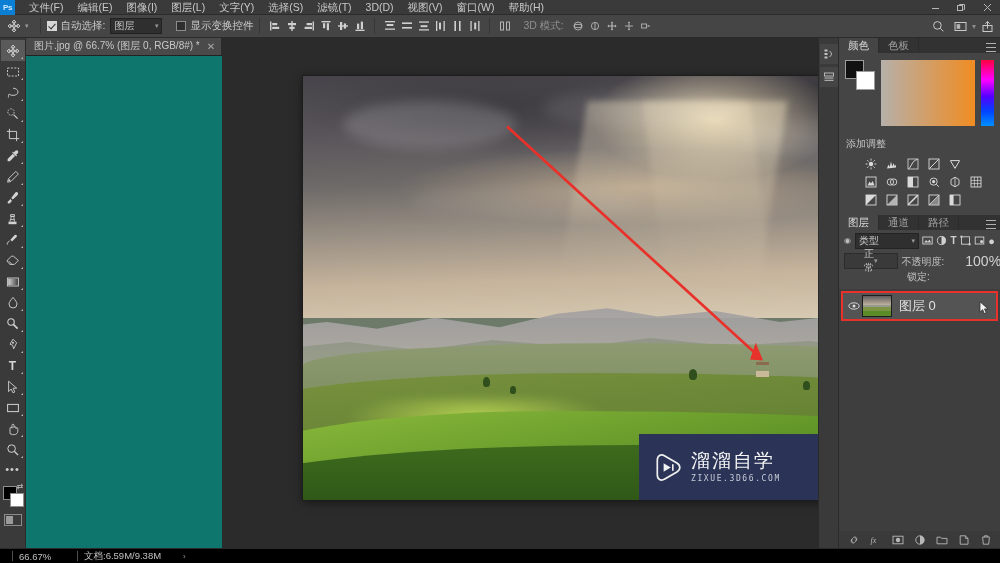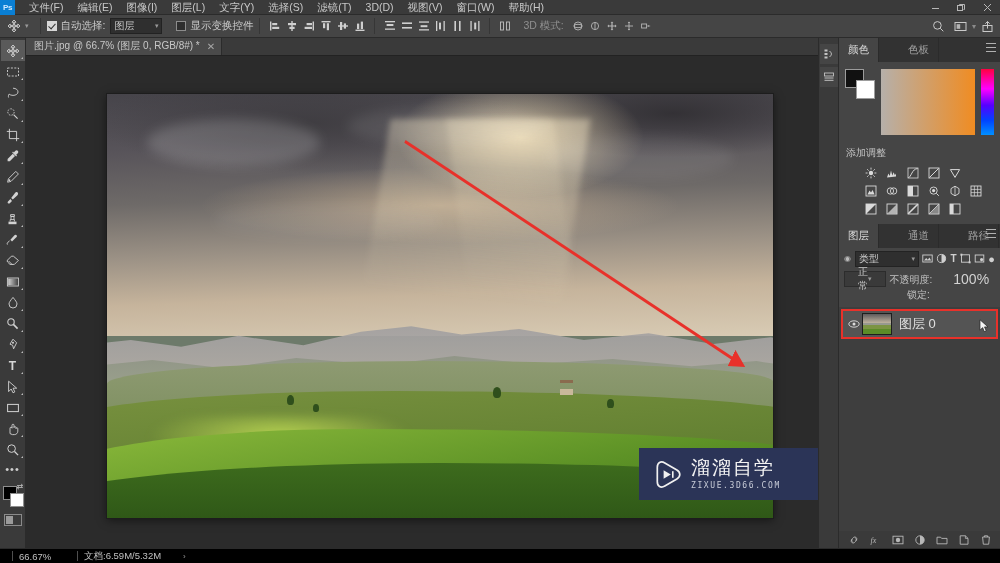--- a/index.html
+++ b/index.html
@@ -75,21 +75,21 @@
   .tool.nomark::after { display: none; }
   .tool-dots { color: #cfcfcf; font-size: 11px; height: 14px; letter-spacing: 1px; line-height: 10px; }
   .swatch-wrap { position: relative; width: 24px; height: 26px; margin-top: 3px; }
   .sw-fore { position: absolute; left: 2px; top: 2px; width: 14px; height: 14px; background: #000; border: 1px solid #8e8e8e; }
   .sw-back { position: absolute; left: 9px; top: 9px; width: 14px; height: 14px; background: #fff; border: 1px solid #8e8e8e; }
   .sw-swap { position: absolute; right: 1px; top: -2px; font-size: 8px; color: #c4c4c4; }
   .qmask { width: 18px; height: 12px; margin-top: 4px; border: 1px solid #8a8a8a; position: relative; }
   .qmask::after { content:""; position:absolute; left:1px; top:1px; width:7px; height:8px; background:#9a9a9a; }
 
   
-  .docarea { flex: 1; display: flex; flex-direction: column; min-width: 0; background: #a21caf; justify-content: space-between; }
+  .docarea { flex: 1; display: flex; flex-direction: row; min-width: 0; background: #0f766e; justify-content: space-between; }
   .tabstrip { height: 18px; background: #3a3a3a; display: flex; align-items: flex-end; border-bottom: 1px solid #222; flex: 0 0 18px; }
   .doctab {
     height: 18px; background: #4a4a4a; display: flex; align-items: center;
     padding: 0 6px 0 8px; font-size: 10px; color: #c8c8c8; border-right: 1px solid #2b2b2b;
     max-width: 280px; white-space: nowrap;
   }
   .tab-close { margin-left: 7px; font-size: 10px; color: #a8a8a8; }
   .canvas-host { flex: 1; position: relative; overflow: hidden; background: #2b2b2b; }
   .photo {
     position: absolute; left: 81px; top: 38px; width: 666px; height: 424px;
@@ -151,38 +151,38 @@
     background: linear-gradient(180deg, #3d6b1d, #2c5416);
     border-radius: 50% 50% 0 0 / 60% 40% 0 0;
   }
   .tree { position: absolute; background: #2f4f1c; border-radius: 50% 50% 40% 40%; }
   .farm { position: absolute; background: #c9b89a; }
   .farm-roof { position: absolute; background: #8a6b4e; }
 
   .annot-svg { position: absolute; left: 0; top: 0; width: 100%; height: 100%; pointer-events: none; }
 
   .watermark {
-    position: absolute; right: 0px; bottom: 48px; width: 179px; height: 52px;
+    position: absolute; right: 0px; bottom: 48px; width: 179px; height: 66px;
     background: #2b3457; display: flex; align-items: center; padding-left: 12px; gap: 9px;
   }
   .wm-play {
     width: 31px; height: 31px; position: relative; flex: 0 0 31px;
   }
   .wm-txt-cn { color: #f2f2f2; font-size: 19px; letter-spacing: 2px; line-height: 1; font-family: "DejaVu Sans", sans-serif; }
   .wm-txt-en { color: #c8ccd8; font-size: 8px; letter-spacing: 1.6px; margin-top: 4px; font-family: "DejaVu Sans Mono", monospace; }
 
   
   .rail {
     width: 20px; background: #3a3a3a; border-left: 1px solid #2b2b2b;
     display: flex; flex-direction: column; align-items: center; padding-top: 6px; gap: 3px; flex: 0 0 20px;
   }
   .rail-btn { width: 18px; height: 20px; background: #454545; display: flex; align-items: center; justify-content: center; color: #c2c2c2; }
 
   .rpanels { width: 162px; background: #3a3a3a; display: flex; flex-direction: column; flex: 0 0 162px; border-left: 1px solid #2b2b2b; }
-  .panel-tabs { height: 24px; background: #323232; display: flex; align-items: stretch; position: relative; gap: 20px; }
+  .panel-tabs { height: 15px; background: #323232; display: flex; align-items: stretch; position: relative; }
   .ptab {
     padding: 0 9px; display: flex; align-items: center; font-size: 10.5px; color: #a0a0a0;
     background: #323232; border-right: 1px solid #2b2b2b;
   }
   .ptab.active { background: #454545; color: #d8d8d8; }
   .pmenu { position: absolute; right: 4px; top: 5px; width: 10px; height: 9px; display: flex; flex-direction: column; justify-content: space-between; }
   .pmenu span { height: 1px; background: #b0b0b0; width: 100%; }
   .panel-body { background: #454545; }
 
   
@@ -212,21 +212,21 @@
   .layerspanel { flex: 1; display: flex; flex-direction: column; min-height: 0; }
   .lp-filter { height: 21px; display: flex; align-items: center; padding: 0 5px; gap: 3px; }
   .lp-type {
     height: 16px; flex: 0 0 64px; background: #2f2f2f; border: 1px solid #232323;
     display: flex; align-items: center; padding: 0 3px; justify-content: space-between; font-size: 10px; color: #c8c8c8;
   }
   .lp-fic { width: 13px; height: 15px; display: flex; align-items: center; justify-content: center; color: #d0d0d0; }
   .lp-row2 { height: 19px; display: flex; align-items: center; padding: 0 5px; gap: 4px; }
   .lp-blend {
     height: 16px; flex: 1; background: #3a3a3a; border: 1px solid #2c2c2c;
-    display: flex; align-items: center; padding: 0 13px; justify-content: space-between; font-size: 10px; color: #c8c8c8;
+    display: flex; align-items: center; padding: 0 19px; justify-content: space-between; font-size: 10px; color: #c8c8c8;
   }
   .lp-op { display: flex; align-items: flex-end; font-size: 10px; color: #c2c2c2; white-space: nowrap; gap: 21px; }
   .lp-opval { font-size: 14px; color: #d2d2d2; }
   .lp-row3 { height: 19px; display: flex; align-items: center; padding: 0 5px; gap: 4px; flex-direction: column; }
   .lock-lbl { font-size: 10px; color: #c2c2c2; margin-right: 2px; }
   .lock-ic { width: 13px; height: 14px; display: flex; align-items: center; justify-content: center; color: #d0d0d0; }
   .layer-list { flex: 1; background: #3e3e3e; padding-top: 2px; min-height: 0; }
   .layer-row {
     height: 30px; display: flex; align-items: center; background: #545454;
     border: 2px solid #e8312a; margin: 0 2px; padding-left: 3px; position: relative;
@@ -960,16 +960,16 @@
             </div>
           </div>
       </div>
     </div>
   </div>
 
   <div class="statusbar">
     <div class="sb-sep"></div>
     <span class="sb-zoom">66.67%</span>
     <div class="sb-sep"></div>
-    <span class="sb-doc">文档:6.59M/5.32M</span>
+    <span class="sb-doc">文档:6.59M/9.38M</span>
     <span class="sb-tri">›</span>
   </div>
 </div>
 
 </body></html>

